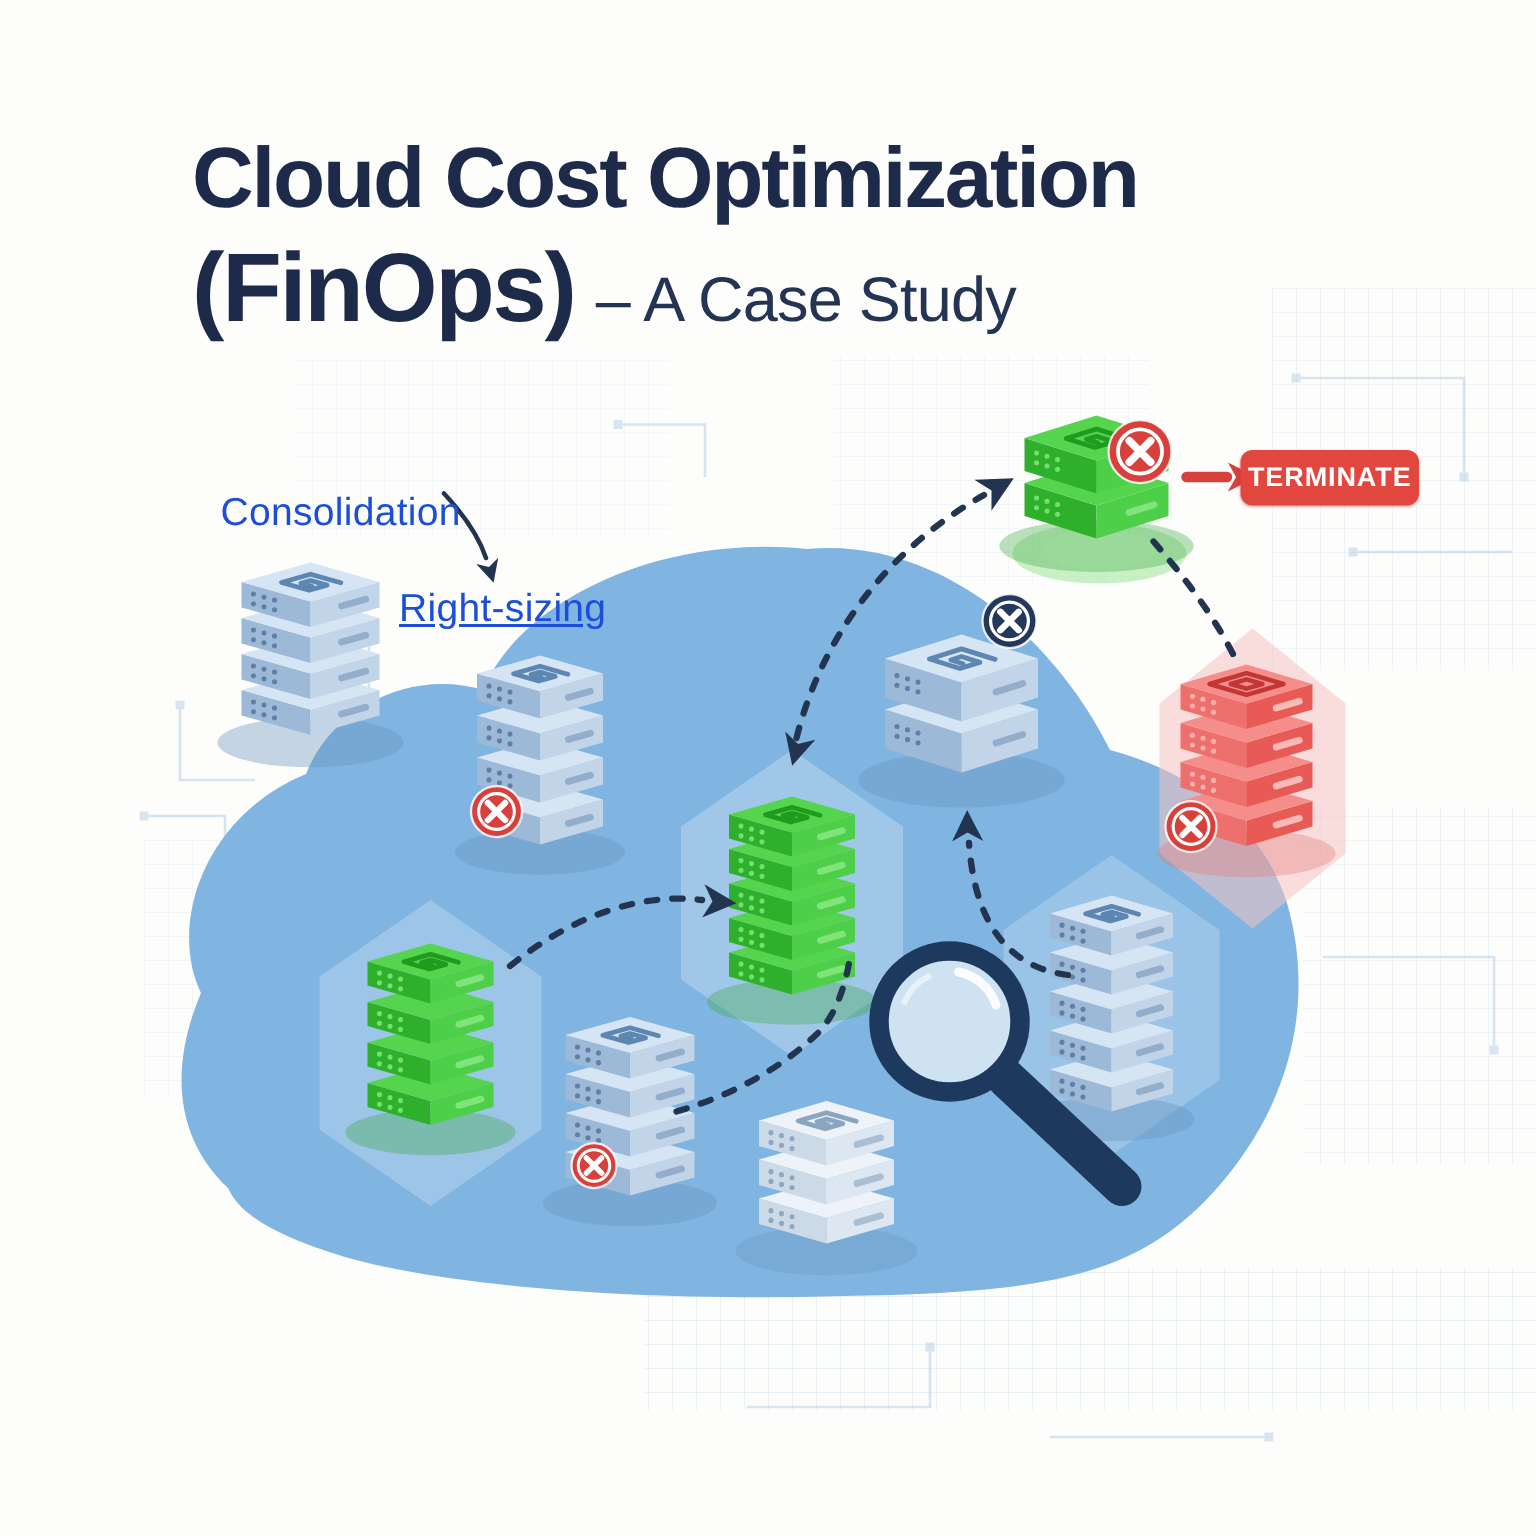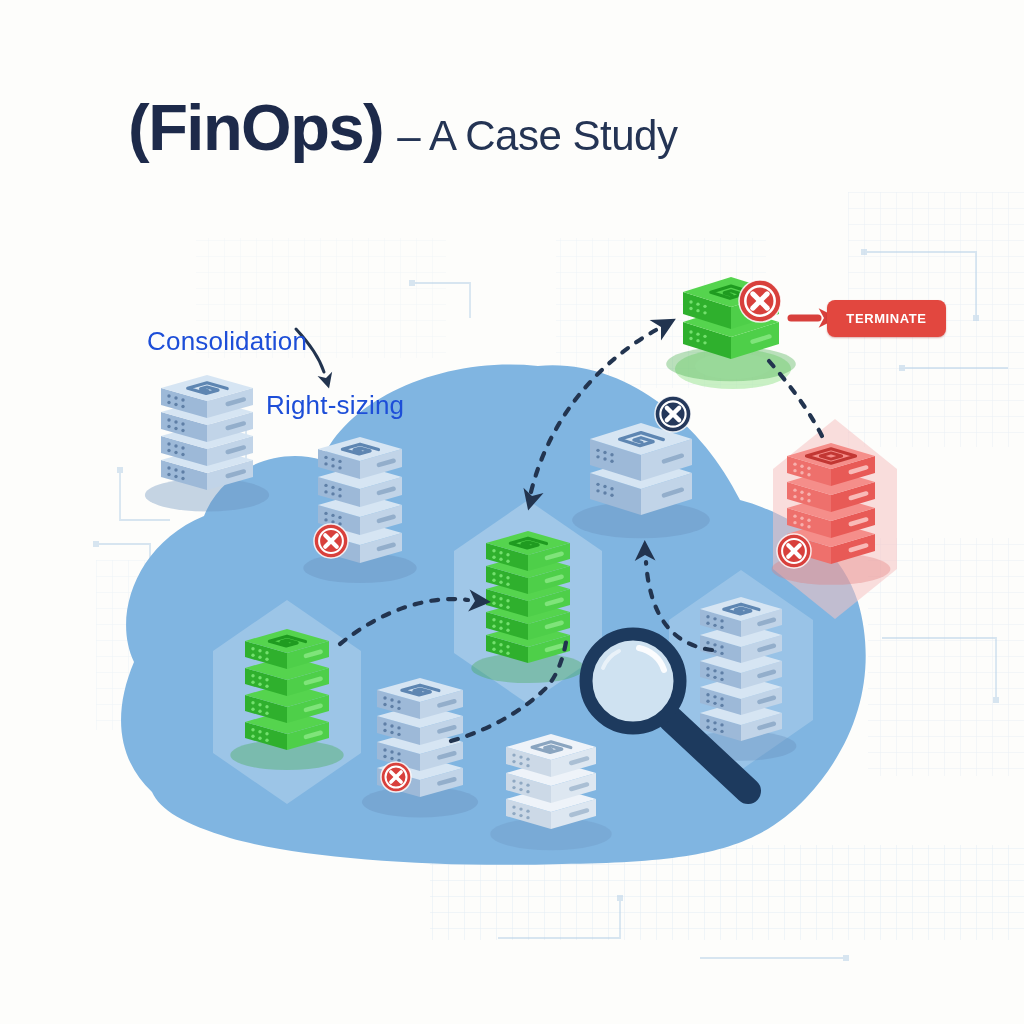--- a/index.html
+++ b/index.html
@@ -8,23 +8,23 @@
   #stage{position:absolute;inset:0;width:1024px;height:1024px;}
   #scene{position:absolute;left:0;top:0;}
   .overlay{position:absolute;}
   #title{left:128px;top:88px;color:#1d2a4a;line-height:1.12;}
   #title .l1{font-size:57px;font-weight:700;letter-spacing:-1.5px;white-space:nowrap;}
   #title .l2{margin-top:4px;white-space:nowrap;}
   #title .l2 .b{font-size:65px;font-weight:700;letter-spacing:-1.5px;}
   #title .l2 .r{font-size:42px;font-weight:400;letter-spacing:-0.5px;margin-left:14px;color:#243454;}
   .diagram-label{color:#1d4ed8;font-size:26px;font-weight:400;letter-spacing:0.2px;white-space:nowrap;}
   #label-consolidation{left:147px;top:326px;}
-  #label-rightsizing{left:266px;top:390px;}
+  #label-rightsizing{left:266px;top:390px;text-decoration:underline;}
   #terminate{left:827px;top:300px;width:119px;height:37px;background:#e2473f;
-             border-radius:8px;color:#ffffff;font-weight:700;font-size:13px;
+             border-radius:8px;color:#ffffff;font-weight:700;font-size:18px;
              letter-spacing:0.6px;display:flex;align-items:center;justify-content:center;
              box-shadow:0 1px 2px rgba(160,30,30,0.35);}
 </style>
 </head>
 <body>
 
 <div id="stage">
   <svg id="scene" width="1024" height="1024" viewBox="0 0 1024 1024">
       <defs>
         <pattern id="grid16" width="16" height="16" patternUnits="userSpaceOnUse">
@@ -528,20 +528,21 @@
       </g>
       <g>
         <line x1="671.178" y1="719.178" x2="748" y2="791" stroke="#1d3a5e" stroke-width="26" stroke-linecap="round"></line>
         <circle cx="633" cy="681" r="47" fill="#cfe2f1" stroke="#1d3a5e" stroke-width="13"></circle>
         <path d="M639 648 A33 33 0 0 1 664 670" fill="none" stroke="#ffffff" stroke-width="6" stroke-linecap="round" opacity="0.9"></path>
         <path d="M603 668 A33 33 0 0 1 619 651" fill="none" stroke="#ffffff" stroke-width="4" stroke-linecap="round" opacity="0.55"></path>
       </g>
     </svg>
 
   <div class="overlay" id="title">
+    <div class="l1">Cloud Cost Optimization</div>
     <div class="l2">
       <span class="b">(FinOps)</span><span class="r">– A Case Study</span>
     </div>
   </div>
 
   <div class="overlay diagram-label" id="label-consolidation">Consolidation</div>
 
   <div class="overlay diagram-label" id="label-rightsizing">Right-sizing</div>
 
   <div class="overlay" id="terminate">TERMINATE</div>

